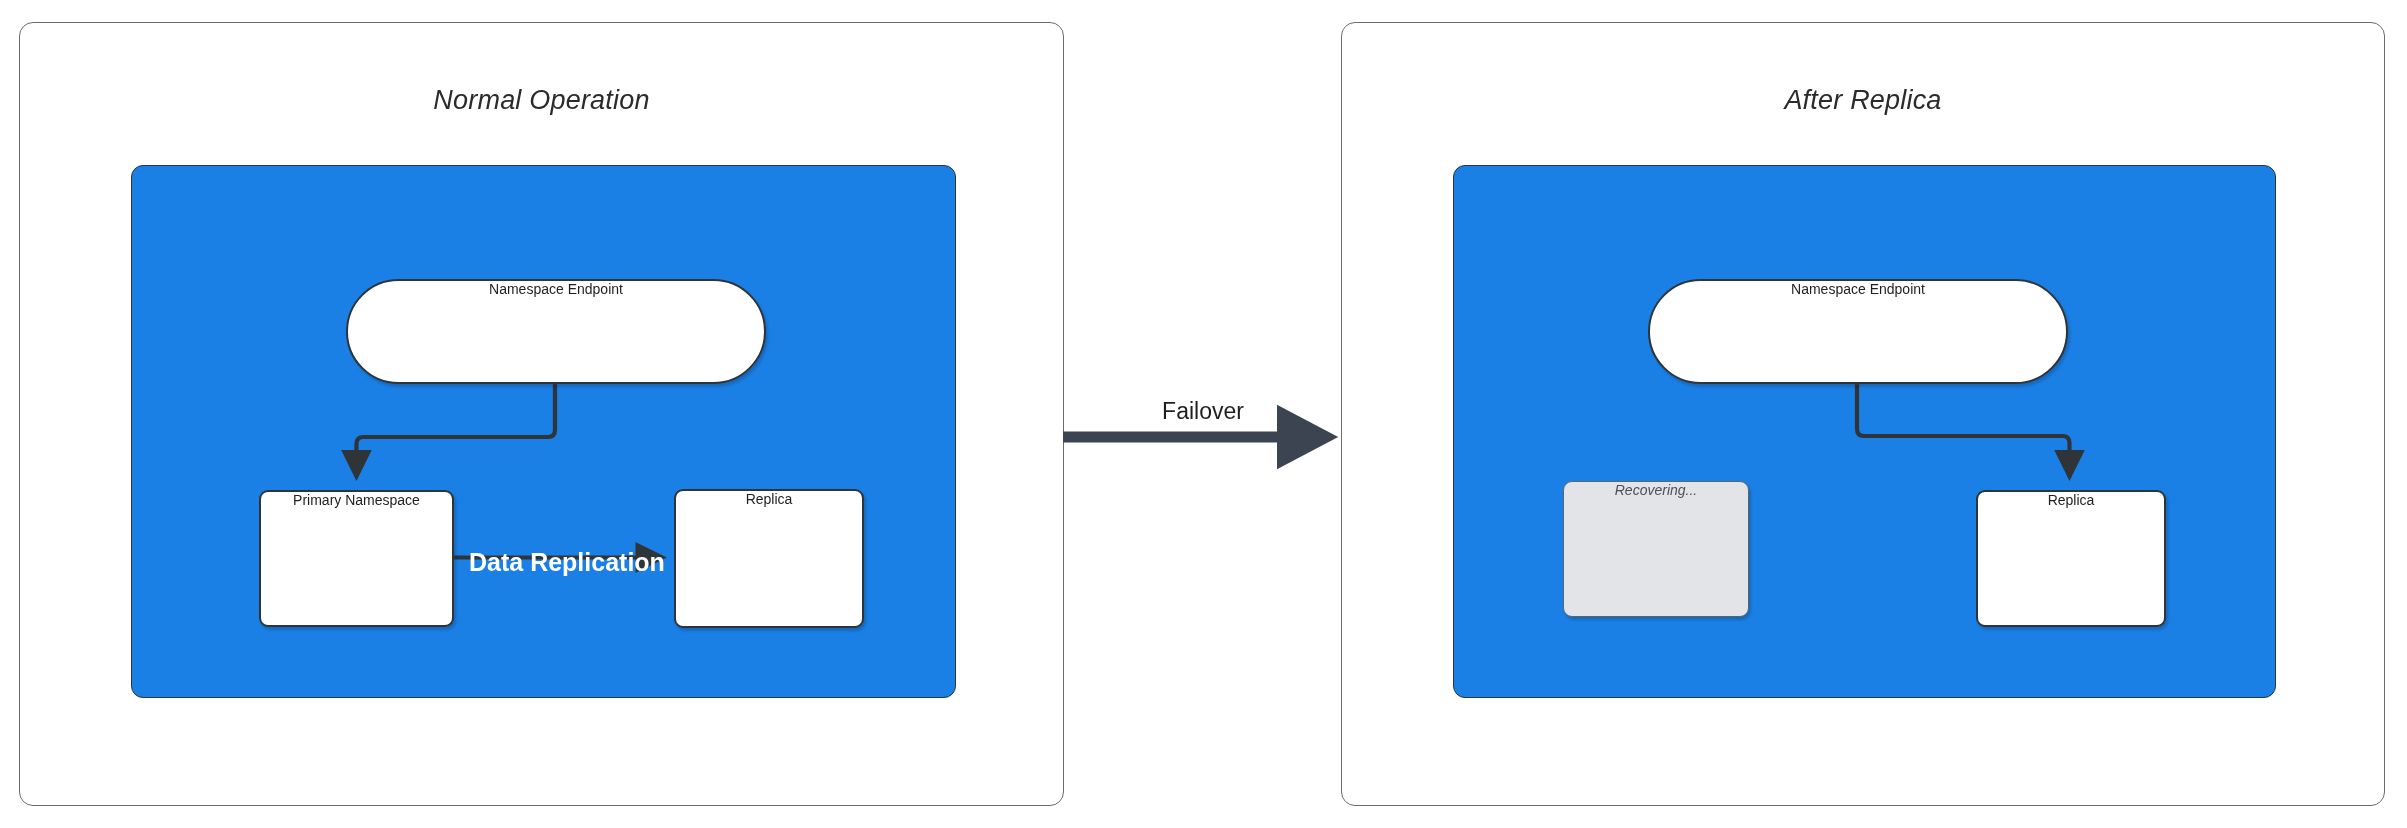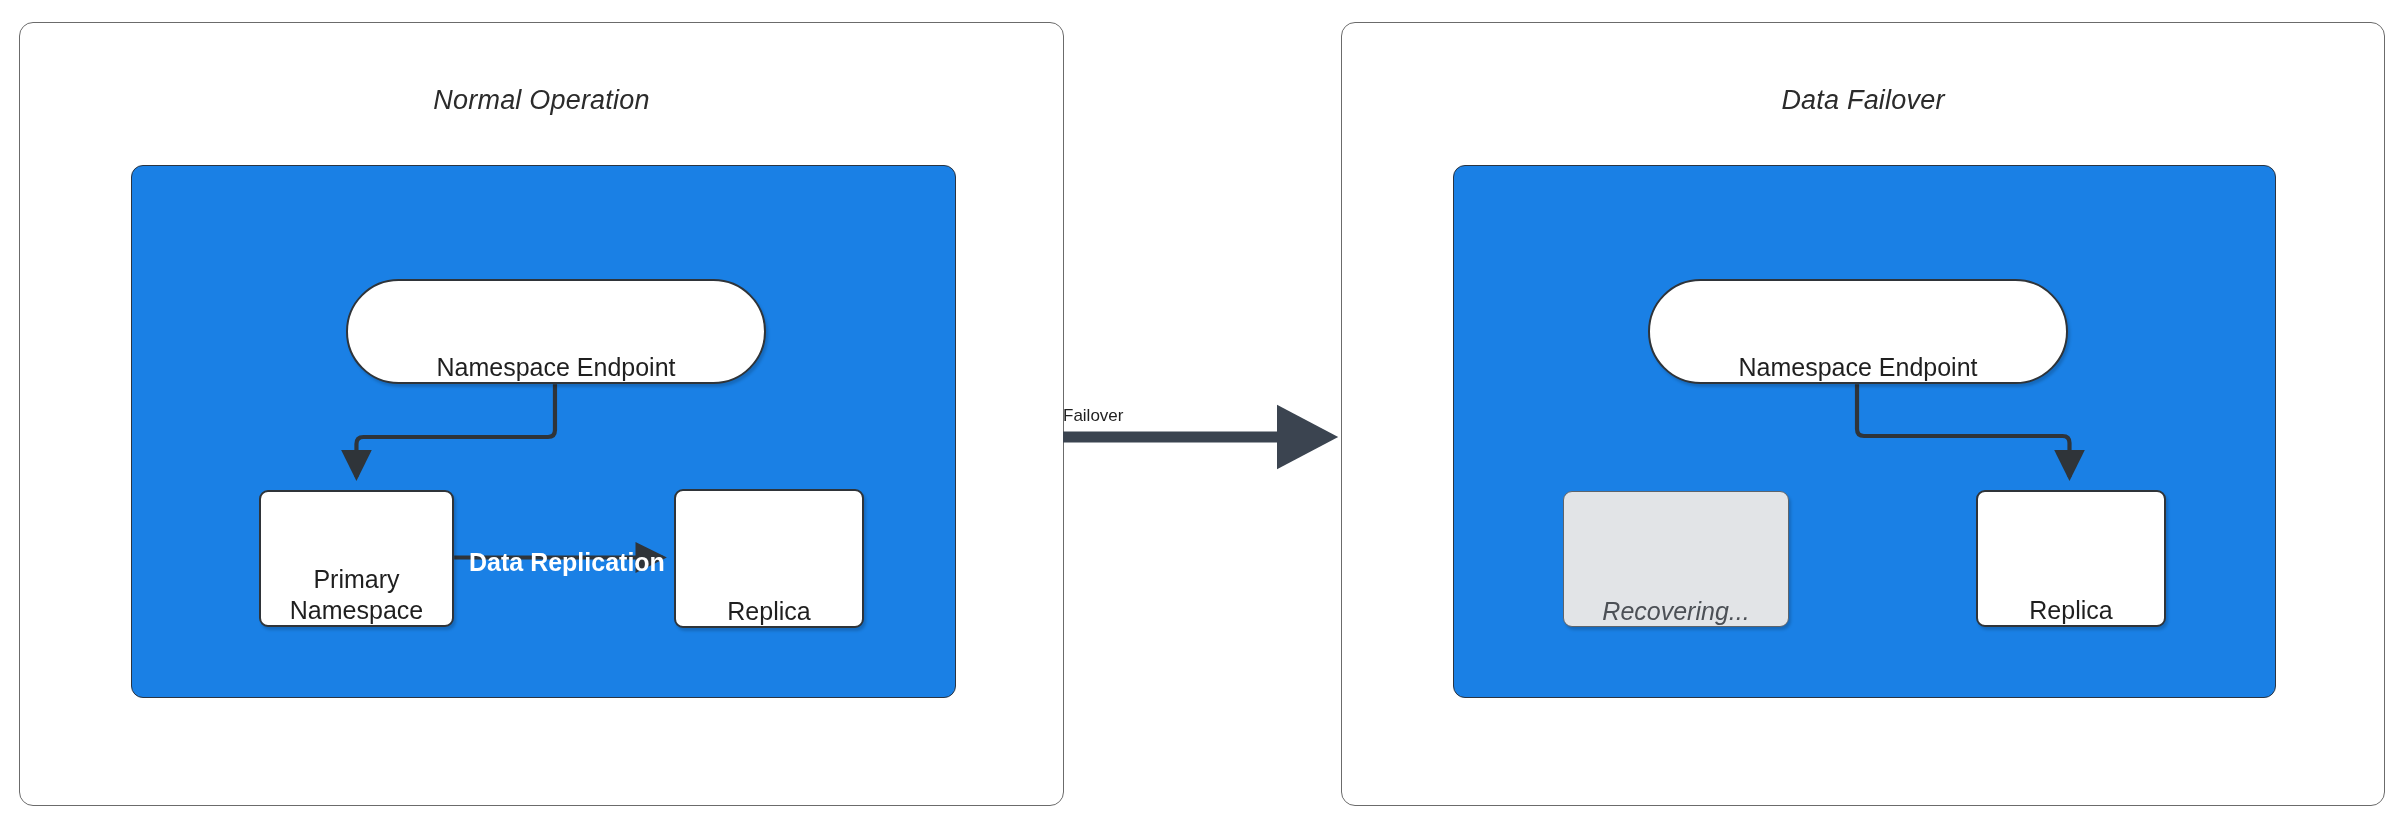--- a/index.html
+++ b/index.html
@@ -51,27 +51,27 @@
     box-sizing: border-box;
   }
   #zone-normal   { left: 111px; top: 142px; width: 825px; height: 533px; }
   #zone-failover { left: 111px; top: 142px; width: 823px; height: 533px; }
 
   
   .node {
     position: absolute;
     box-sizing: border-box;
     display: flex;
-    align-items: flex-end;
+    align-items: flex-start;
     justify-content: center;
     text-align: center;
     background: #ffffff;
     border: 2px solid #2f3439;
     color: #1f1f1f;
-    font-size: 25px;
+    font-size: 14px;
     line-height: 1.22;
     box-shadow: 2px 3px 3px rgba(0,0,0,.18);
   }
   .node.pill {
     border-radius: 60px;
   }
   .node.rect {
     border-radius: 9px;
   }
   .node.muted {
@@ -81,21 +81,21 @@
     font-style: italic;
   }
 
   
   #node-endpoint-l  { left: 214px; top: 113px; width: 420px; height: 105px; }
   #node-primary-l   { left: 127px; top: 324px; width: 195px; height: 137px; }
   #node-replica-l   { left: 542px; top: 323px; width: 190px; height: 139px; }
 
   
   #node-endpoint-r  { left: 194px; top: 113px; width: 420px; height: 105px; }
-  #node-recovering-r{ left: 109px; top: 325px; width: 226px; height: 136px; font-style: italic; }
+  #node-recovering-r{ left: 109px; top: 315px; width: 186px; height: 136px; font-style: italic; }
   #node-replica-r   { left: 522px; top: 324px; width: 190px; height: 137px; }
 
   
   .wire {
     position: absolute;
     left: 0;
     top: 0;
     width: 100%;
     height: 100%;
     overflow: visible;
@@ -119,23 +119,24 @@
   #failover-group {
     position: absolute;
     left: 1063px;
     top: 398px;
     width: 280px;
     height: 80px;
   }
   #failover-label {
     position: absolute;
     left: 0;
-    top: 8px;
+    top: 0;
     width: 280px;
-    font-size: 17px;
+    text-align: center;
+    font-size: 23px;
     color: #1f1f1f;
   }
 </style>
 </head>
 <body>
 
 <div id="stage">
 
   <div class="panel" id="panel-normal">
 
@@ -182,21 +183,21 @@
         <marker id="arrow-big" markerWidth="6.5" markerHeight="6.5" refX="4.4" refY="3.25" orient="auto" markerUnits="strokeWidth">
           <path d="M0,0.3 L5.6,3.25 L0,6.2 Z" fill="#3b4450"></path>
         </marker>
       </defs>
       <path d="M0,39 L262,39" fill="none" stroke="#3b4450" stroke-width="11" marker-end="url(#arrow-big)"></path>
     </svg>
   </div>
 
   <div class="panel" id="panel-failover">
 
-    <div class="panel-title">Data Failover</div>
+    <div class="panel-title">After Replica</div>
 
     <div class="blue-zone" id="zone-failover">
 
       <svg class="wire" viewBox="0 0 823 533" preserveAspectRatio="none">
         <defs>
           <marker id="arrow-dark-r" markerWidth="9" markerHeight="9" refX="6.5" refY="4.5" orient="auto" markerUnits="strokeWidth">
             <path d="M0,0.8 L7.5,4.5 L0,8.2 Z" fill="#2f3439"></path>
           </marker>
         </defs>
 

